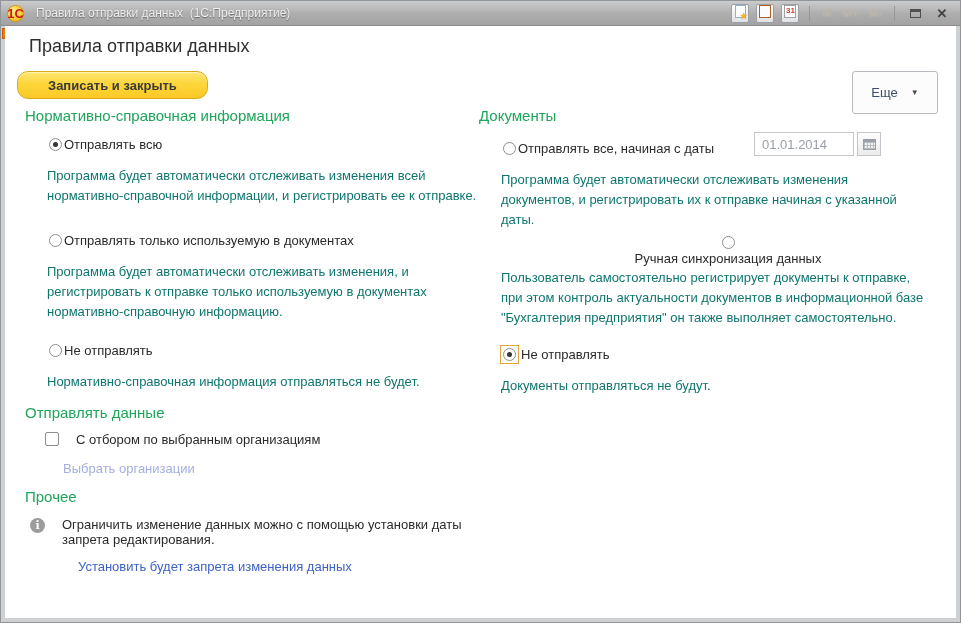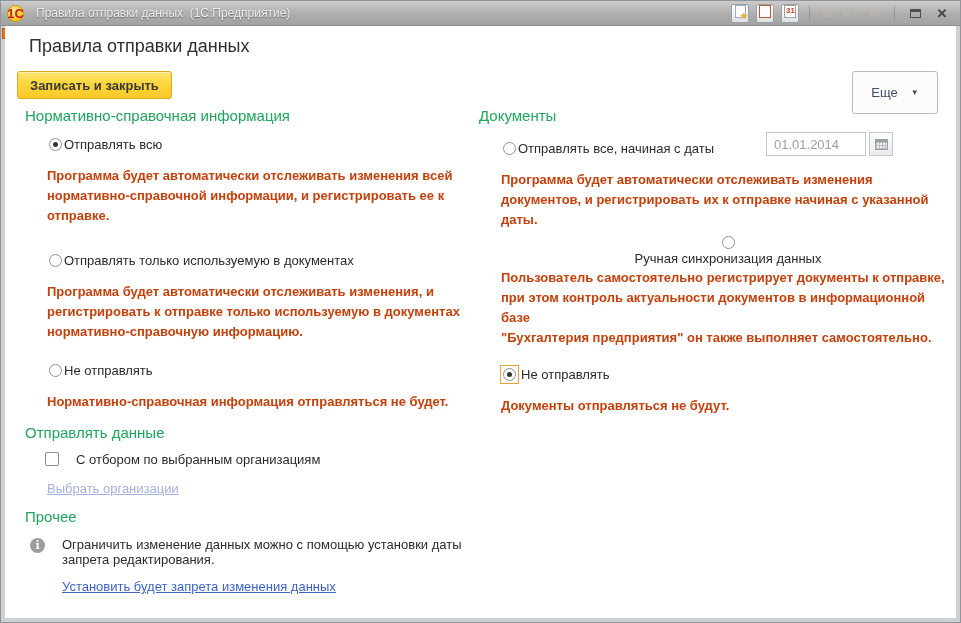--- a/index.html
+++ b/index.html
@@ -46,23 +46,23 @@
   .win-btn { display:flex; align-items:center; justify-content:center; width:20px; height:19px; }
   .max-glyph { width:11px; height:9px; border:1px solid #4f4f4f; border-top-width:3px; }
   .close-glyph { font-size:13px; font-weight:bold; color:#434343; line-height:1; }
 
   
   .content { position:absolute; left:4px; right:4px; top:25px; bottom:4px; background:#fff; }
   .left-accent { position:absolute; left:1px; top:27px; width:9px; height:11px; background:#ee7613; border:1px solid #c35a07; }
 
   .form-title { position:absolute; left:24px; top:10px; font-size:18px; color:#2f2f2f; }
   .btn-save {
-    position:absolute; left:12px; top:45px; height:28px; padding:0 12px;
+    position:absolute; left:12px; top:45px; height:28px; padding:0 30px;
     background:linear-gradient(#ffe573, #fdd63c 45%, #fbc926);
-    border:1px solid #dca91c; border-radius:3px;
+    border:1px solid #dca91c; border-radius:11px;
     box-shadow:inset 0 1px 0 #fff3b0;
     font-family:inherit; font-weight:bold; font-size:13px; color:#3a3a3a;
   }
   .btn-more {
     position:absolute; right:18px; top:45px; width:86px; height:43px;
     background:#fcfcfc; border:1px solid #b7bbbf; border-radius:3px;
     display:flex; align-items:center; justify-content:center; gap:13px;
     font-family:inherit; font-size:13px; color:#3f4d68;
   }
   .more-arrow { font-size:8px; color:#4a4a4a; }
@@ -71,35 +71,35 @@
   .col-left  { left:20px; width:456px; }
   .col-right { left:474px; width:474px; }
 
   .section { margin:0 0 12px; font-size:15px; font-weight:normal; color:#1fa55c; }
   .opt-row { display:flex; align-items:center; margin:0 0 14px; padding-left:24px; gap:2px; height:16px; position:relative; }
   .radio { width:13px; height:13px; border:1px solid #8f8f8f; border-radius:50%; background:#fff; position:relative; flex:none; }
   .radio.selected::after { content:""; position:absolute; inset:3px; background:#353535; border-radius:50%; }
   .focus-frame { display:inline-flex; border:1px solid #e0a53c; padding:2px; margin:-3px 0 -3px -3px; background:#fff; flex:none; }
   .opt-label { white-space:nowrap; }
 
-  .desc { margin:4px 0 26px; padding-left:22px; color:#c2410c; line-height:20px; white-space:pre-line;font-weight:bold; }
+  .desc { margin:4px 0 26px; padding-left:22px; color:#0f766e; line-height:20px; white-space:pre-line; }
   .mb20 { margin-bottom:20px; } .mb18 { margin-bottom:18px; } .mb16 { margin-bottom:16px;flex-direction:column; }
   .mb12 { margin-bottom:12px; } .mb10 { margin-bottom:10px; } .mb6 { margin-bottom:6px; }
 
-  .date-group { position:absolute; left:287px; top:-4px; display:flex; align-items:center; }
+  .date-group { position:absolute; left:275px; top:-4px; display:flex; align-items:center; }
   .date-input { width:100px; height:24px; border:1px solid #c3c7cb; padding:0 7px; font-size:13px; color:#9aa0a6; font-family:inherit; background:#fff; }
   .cal-btn { width:24px; height:24px; border:1px solid #c3c7cb; background:linear-gradient(#fdfdfd,#ececec); margin-left:3px; display:flex; align-items:center; justify-content:center; padding:0; }
   .cal-btn-glyph { width:13px; height:11px; border:1px solid #9aa0a6; border-top-width:3px;
     background-image:linear-gradient(#b7bcc1 1px, transparent 1px), linear-gradient(90deg, #b7bcc1 1px, transparent 1px);
     background-size:3px 3px; }
 
   .check-row { display:flex; align-items:center; gap:17px; padding-left:20px; margin:0 0 14px; height:16px; }
   .checkbox { width:14px; height:14px; border:1px solid #8f8f8f; border-radius:2px; background:#fff; flex:none; }
 
-  .link { color:#3d63c6; text-decoration:underline; cursor:pointer; }
+  .link { color:#3d63c6; cursor:pointer;margin-left:16px; }
   .link-row { margin:0 0 12px; padding-left:22px; }
   .link.disabled { color:#a3b0e0; }
   .info-link-row { margin:0; padding-left:37px; }
 
   .info-row { display:flex; align-items:flex-start; gap:17px; padding-left:5px; margin:0 0 12px; color:#2b2b2b; }
   .info-icon { width:15px; height:15px; border-radius:50%; background:#9c9c9c; flex:none;
     display:flex; align-items:center; justify-content:center; margin-top:1px; }
   .info-icon::after { content:"i"; color:#fff; font-size:11px; font-weight:bold; font-family:"DejaVu Serif", serif; line-height:1; }
 </style>
 </head>

